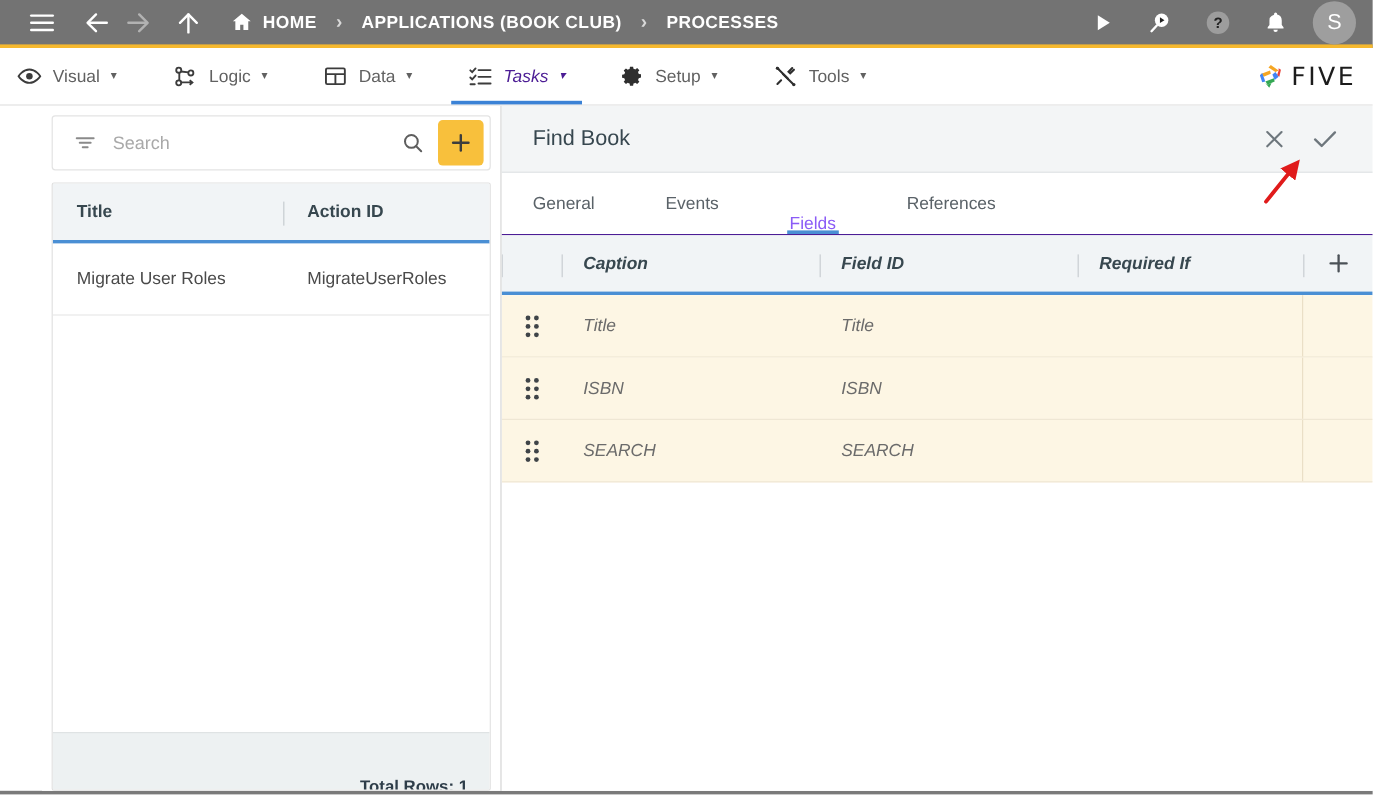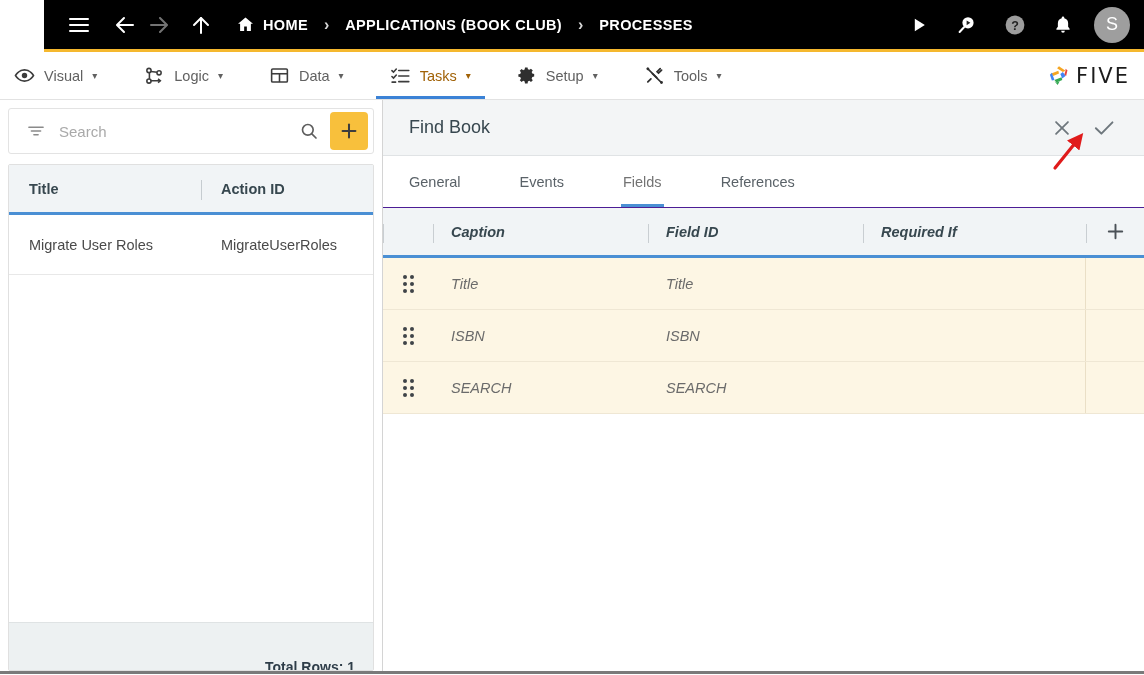--- a/index.html
+++ b/index.html
@@ -6,26 +6,25 @@
   * { box-sizing: border-box; margin: 0; padding: 0; }
   html, body {
     width: 1144px; height: 675px;
     background: #fff;
     font-family: "Liberation Sans", sans-serif;
     overflow: hidden;
   }
 
   
   .topbar {
-    height: 52px; background: #000000;
+    height: 40px; background: #737373;
     display: flex; align-items: center;
     padding: 0 14px 0 18px;
     border-bottom: 3px solid #F5B82E;
     position: relative;
-    margin-left: 44px;
   }
   .tb-icon {
     width: 34px; height: 34px;
     display: flex; align-items: center; justify-content: center;
     color: #ffffff; flex: 0 0 auto;
   }
   .tb-icon svg { display: block; }
   .tb-gap { width: 12px; flex: 0 0 auto; }
   .crumbs { display: flex; align-items: center; flex: 1 1 auto; min-width: 0; }
   .crumb {
@@ -52,40 +51,41 @@
     display: flex; align-items: stretch;
     padding-left: 0; position: relative;
   }
   .menu-item {
     display: flex; align-items: center; gap: 9px;
     padding: 0 14px; margin-right: 18px;
     color: #616161; font-size: 14.5px;
     cursor: pointer; position: relative;
   }
   .menu-item .caret { font-size: 10px; line-height: 1; }
-  .menu-item.active { color: #a16207; }
+  .menu-item.active { color: #4c1d95; font-style: italic; }
   .menu-item.active::after {
     content: ""; position: absolute; left: 0; right: 0; bottom: 0;
     height: 3px; background: #3b82d6;
   }
   .menu-item svg { display: block; }
   .logo {
     position: absolute; right: 14px; top: 50%;
     transform: translateY(-50%);
     display: flex; align-items: center; gap: 4px;
   }
   .logo-text {
     font-size: 21px; letter-spacing: 2px; color: #1c1c1c;
     font-family: "DejaVu Sans", sans-serif; font-weight: 400;
   }
 
   
   .workspace {
     display: flex; height: 574px; background: #ffffff;
     border-bottom: 3px solid #7a7a7a;
+    padding-left: 35px;
   }
   .left-pane {
     width: 382px; flex: 0 0 382px;
     display: flex; flex-direction: column;
     padding: 8px 8px 0 8px; background: #ffffff;
   }
   .right-pane {
     flex: 1 1 auto; display: flex; flex-direction: column;
     border-left: 1px solid #d4d4d4;
     background: #ffffff; overflow: hidden;
@@ -175,21 +175,21 @@
     border-bottom: 1px solid #4c1d95;
     display: flex; align-items: stretch; padding-left: 12px;
     flex: 0 0 auto;
     gap: 31px;
   }
   .tab {
     display: flex; align-items: center; padding: 0 14px;
     font-size: 14.5px; color: #5a6268; cursor: pointer;
     position: relative; font-weight: normal;
   }
-  .tab.active { color: #737373; }
+  .tab.active { color: #8b5cf6; align-items: flex-end; }
   .tab.active::after {
     content: ""; position: absolute; left: 12px; right: 12px; bottom: 0;
     height: 3px; background: #4a8fd4;
   }
 
   .fields-table { flex: 1 1 auto; display: flex; flex-direction: column; overflow: hidden; font-style: italic; }
   .ft-head {
     height: 50px; background: #F1F4F6;
     border-bottom: 3px solid #4a8fd4;
     display: flex; align-items: center; flex: 0 0 auto;

